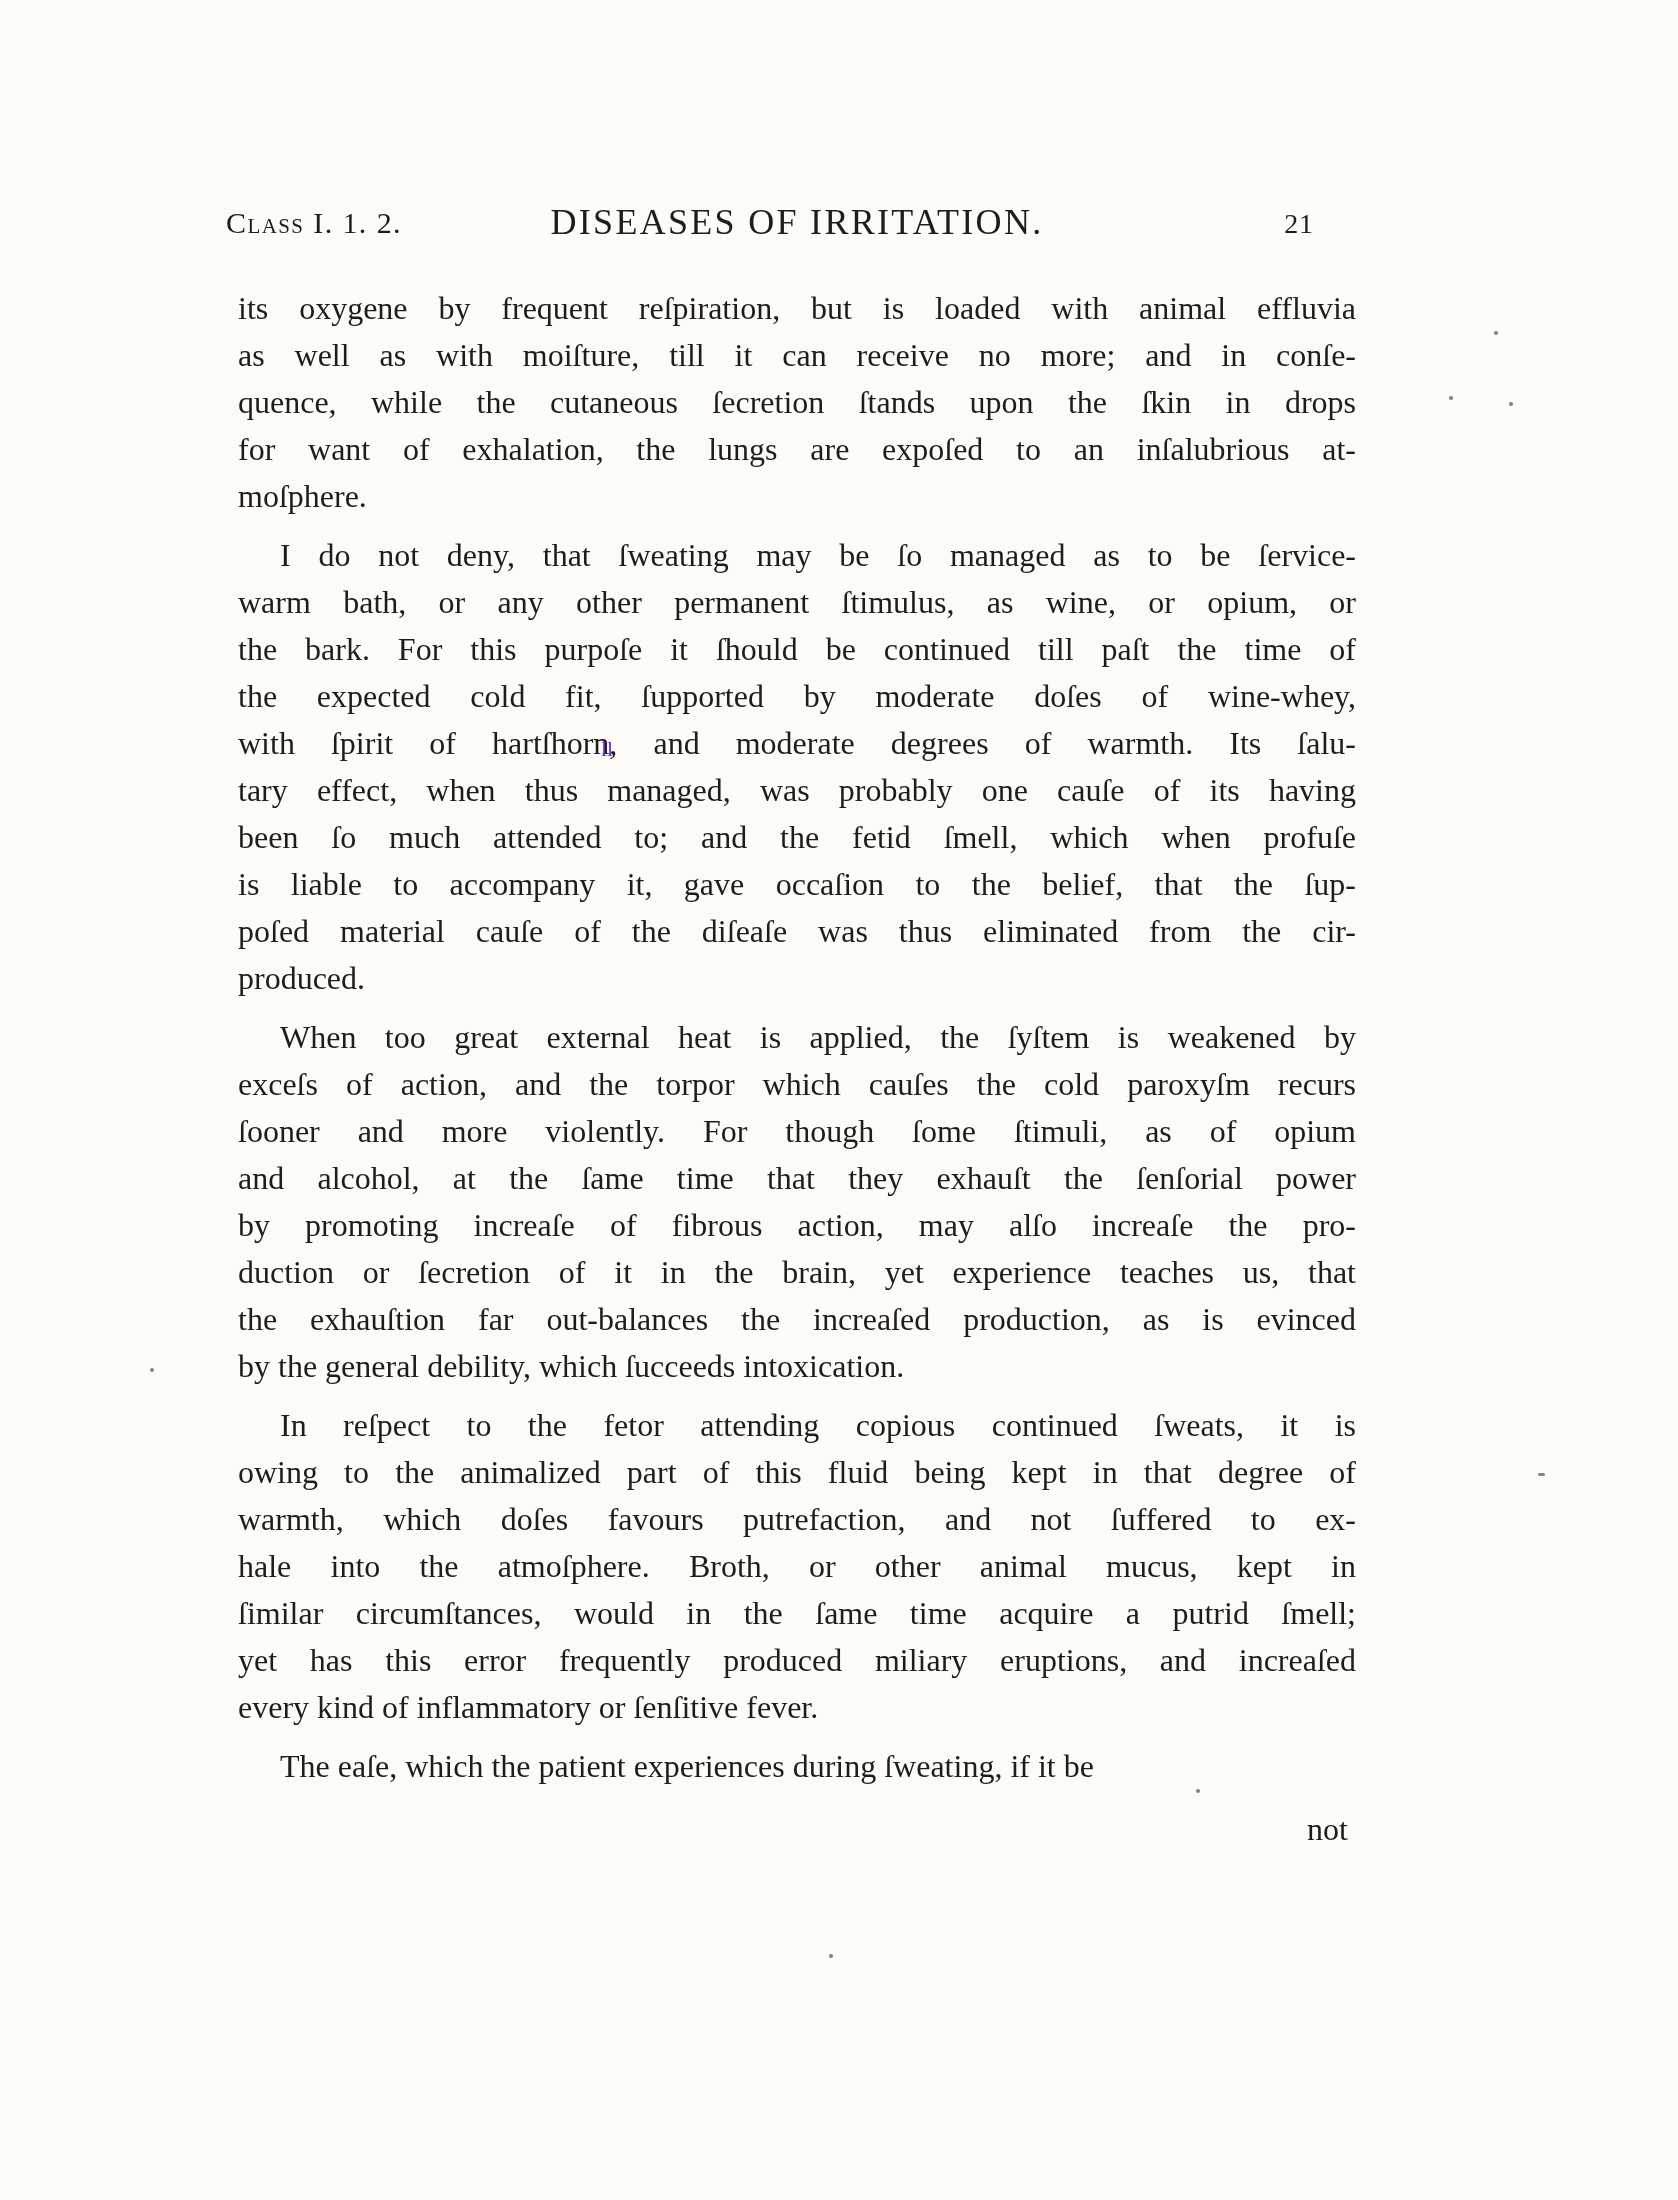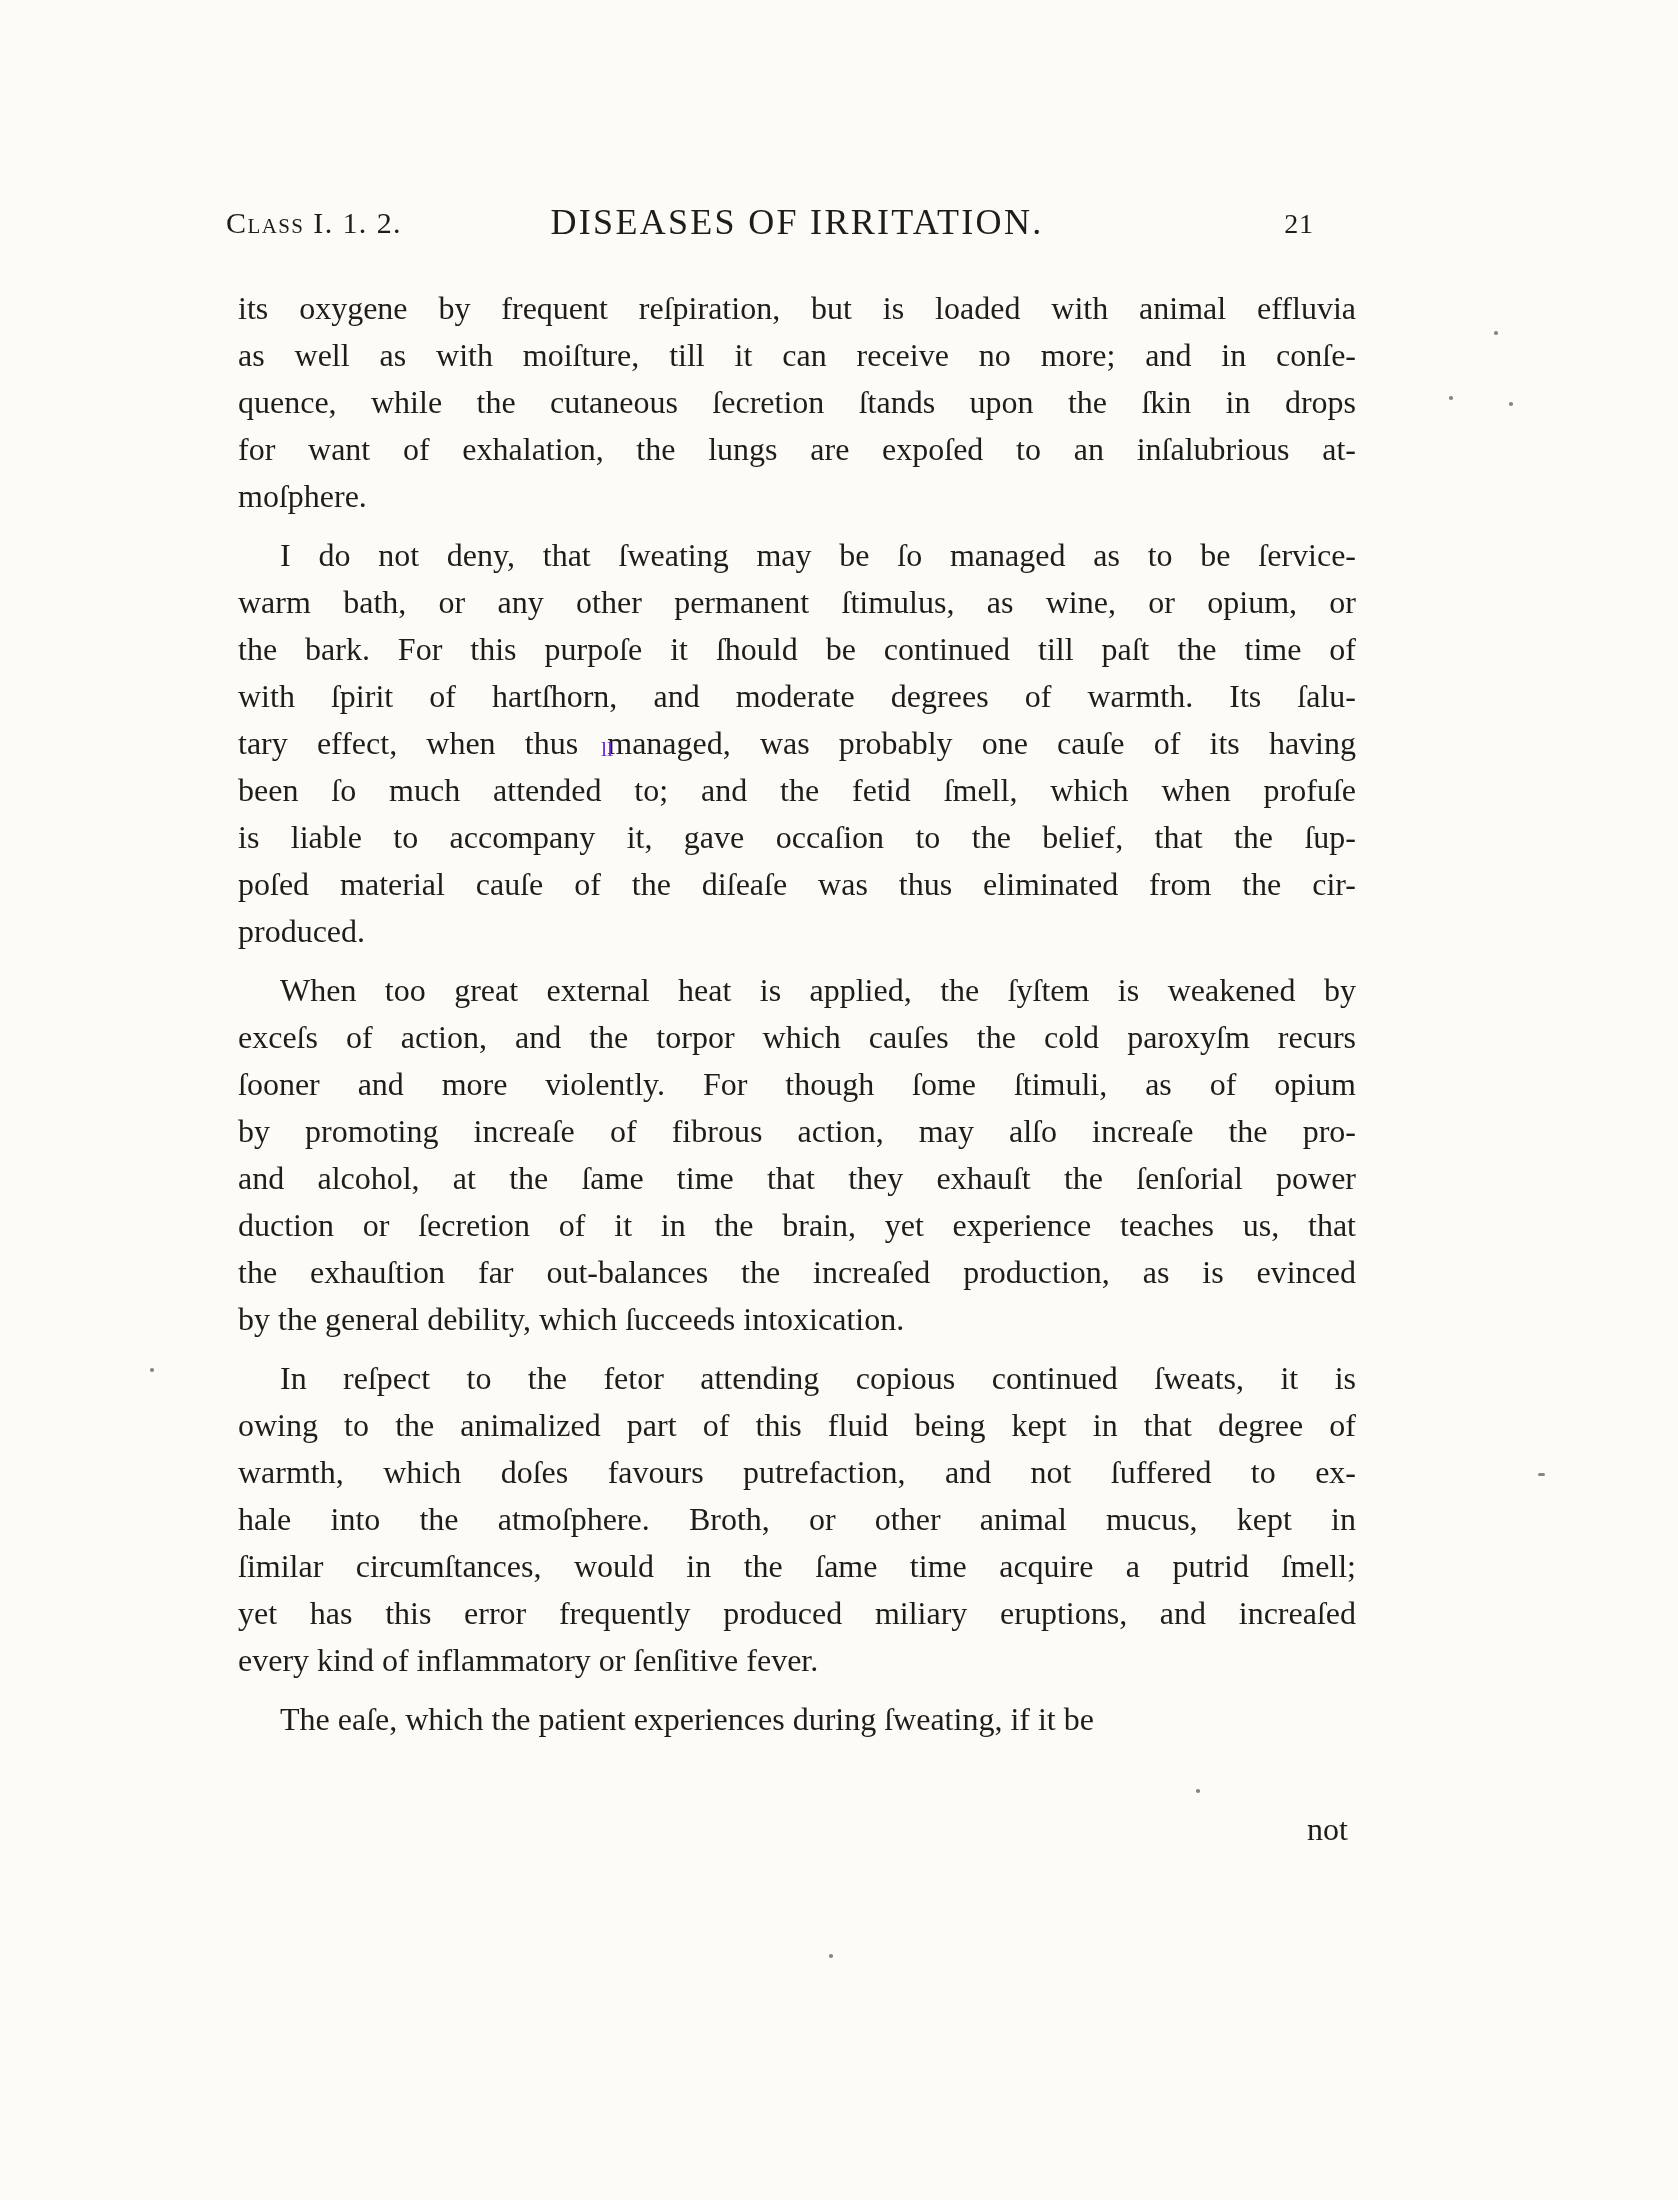--- a/index.html
+++ b/index.html
@@ -110,33 +110,34 @@
         <div class="line">its oxygene by frequent reſpiration, but is loaded with animal effluvia</div>
         <div class="line">as well as with moiſture, till it can receive no more; and in conſe-</div>
         <div class="line">quence, while the cutaneous ſecretion ſtands upon the ſkin in drops</div>
         <div class="line">for want of exhalation, the lungs are expoſed to an inſalubrious at-</div>
         <div class="line last">moſphere.</div>
       </div>
       <div class="paragraph">
         <div class="line indent">I do not deny, that ſweating may be ſo managed as to be ſervice-</div>
         <div class="line">warm bath, or any other permanent ſtimulus, as wine, or opium, or</div>
         <div class="line">the bark. For this purpoſe it ſhould be continued till paſt the time of</div>
+        <div class="line">the expected cold fit, ſupported by moderate doſes of wine-whey,</div>
         <div class="line">with ſpirit of hartſhorn, and moderate degrees of warmth. Its ſalu-</div>
         <div class="line">tary effect, when thus managed, was probably one cauſe of its having</div>
         <div class="line">been ſo much attended to; and the fetid ſmell, which when profuſe</div>
         <div class="line">is liable to accompany it, gave occaſion to the belief, that the ſup-</div>
         <div class="line">poſed material cauſe of the diſeaſe was thus eliminated from the cir-</div>
         <div class="line last">produced.</div>
       </div>
       <div class="paragraph">
         <div class="line indent">When too great external heat is applied, the ſyſtem is weakened by</div>
         <div class="line">exceſs of action, and the torpor which cauſes the cold paroxyſm recurs</div>
         <div class="line">ſooner and more violently. For though ſome ſtimuli, as of opium</div>
+        <div class="line">and alcohol, at the ſame time that they exhauſt the ſenſorial power</div>
         <div class="line">by promoting increaſe of fibrous action, may alſo increaſe the pro-</div>
-        <div class="line">and alcohol, at the ſame time that they exhauſt the ſenſorial power</div>
         <div class="line">duction or ſecretion of it in the brain, yet experience teaches us, that</div>
         <div class="line">the exhauſtion far out-balances the increaſed production, as is evinced</div>
         <div class="line last">by the general debility, which ſucceeds intoxication.</div>
       </div>
       <div class="paragraph">
         <div class="line indent">In reſpect to the fetor attending copious continued ſweats, it is</div>
         <div class="line">owing to the animalized part of this fluid being kept in that degree of</div>
         <div class="line">warmth, which doſes favours putrefaction, and not ſuffered to ex-</div>
         <div class="line">hale into the atmoſphere. Broth, or other animal mucus, kept in</div>
         <div class="line">ſimilar circumſtances, would in the ſame time acquire a putrid ſmell;</div>

